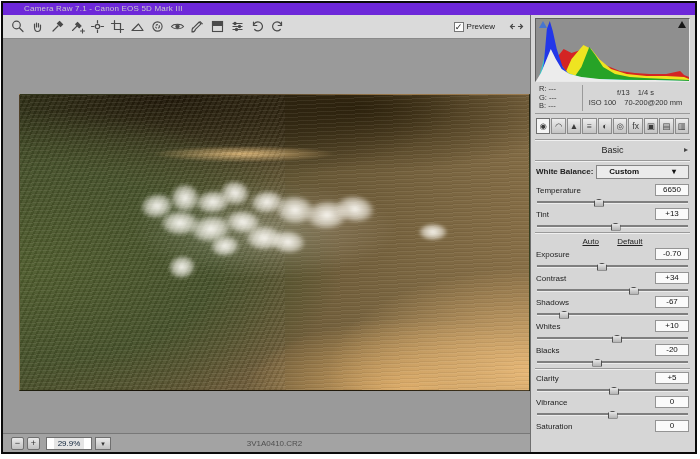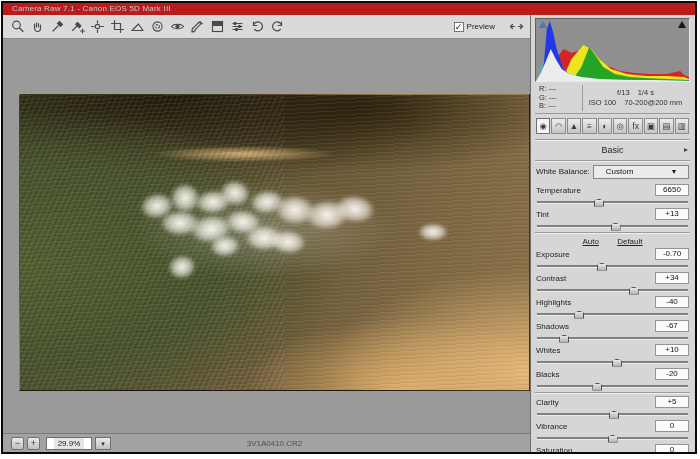--- a/index.html
+++ b/index.html
@@ -1,18 +1,18 @@
 <!DOCTYPE html>
 <html><head>
 <meta charset="utf-8">
 <style>
   html,body{margin:0;padding:0;background:#fff;font-family:"Liberation Sans",sans-serif;}
   *{box-sizing:border-box;}
   .window{position:relative;width:696px;height:453px;margin:1px 0 0 1px;border:2px solid #0a0a0a;background:#d6d6d6;overflow:hidden;}
-  .titlebar{height:12px;background:#b91c1c;color:#c9c9c9;font-size:8px;line-height:12px;padding:0 9px;letter-spacing:.2px;}
+  .titlebar{height:12px;background:#6d28d9;color:#c9c9c9;font-size:8px;line-height:12px;padding:0 21px;letter-spacing:.2px;}
   .content{display:flex;height:437px;}
   
   .left{width:528px;display:flex;flex-direction:column;border-right:1px solid #6f6f6f;}
   .toolbar{height:24px;background:#dadada;border-bottom:1px solid #8a8a8a;display:flex;align-items:center;padding:0 5px;gap:2px;flex:none;}
   .tool{width:18px;height:18px;display:flex;align-items:center;justify-content:center;border:1px solid transparent;border-radius:2px;}
   .tb-spacer{flex:1;}
   .preview{display:flex;align-items:center;gap:3px;font-size:8px;color:#222;margin-right:10px;}
   .checkbox{display:inline-block;width:10px;height:10px;background:#fdfdfd;border:1px solid #777;font-size:9px;line-height:9px;text-align:center;color:#222;}
   .canvas{flex:1;background:#9a9a9a;position:relative;overflow:hidden;}
   .photo{position:absolute;left:16px;top:55px;width:511px;height:297px;overflow:hidden;border:1px solid rgba(0,0,0,.3);
@@ -44,21 +44,21 @@
   .exif{display:flex;padding:3px 2px 2px;border-bottom:1px solid #9a9a9a;}
   .rgb{width:46px;font-size:7.5px;line-height:8.5px;color:#333;border-right:1px solid #9a9a9a;padding-left:2px;}
   .shot{flex:1;text-align:center;font-size:7.5px;line-height:10px;padding-top:3px;color:#333;}
   .shot span{margin:0 4px;text-align:center;}
   .tabs{display:flex;gap:1px;padding:4px 1px 3px;}
   .tab{flex:1;height:16px;background:linear-gradient(#ededed,#c4c4c4);border:1px solid #8c8c8c;text-align:center;font-size:8.5px;line-height:14px;color:#3a3a3a;overflow:hidden;}
   .tab.active{background:#f4f4f4;border-color:#6f6f6f;}
   .divider{height:2px;border-top:1px solid #9a9a9a;border-bottom:1px solid #f0f0f0;margin:2px 0;}
   .panel-header{position:relative;text-align:center;font-size:9px;color:#1e1e1e;padding:2px 0 3px;}
   .panel-menu{position:absolute;right:2px;top:2px;font-size:8px;color:#444;}
-  .wb-row{display:flex;align-items:center;margin:3px 1px 5px;}
+  .wb-row{display:flex;align-items:center;margin:3px 1px 5px;font-weight:bold;}
   .wb-select{flex:1;margin-left:3px;height:14px;background:#ebebeb;border:1px solid #858585;display:flex;align-items:center;justify-content:space-between;padding:0 12px;font-size:8px;color:#111;}
   .srow{margin:1px 1px 2px;}
   .srow-top{display:flex;justify-content:space-between;align-items:center;height:13px;}
   .slabel{font-size:8px;color:#222;}
   .sval{width:34px;height:12px;background:#fafafa;border:1px solid #949494;font-size:8px;line-height:10px;text-align:center;color:#111;}
   .strack{position:relative;height:9px;margin:0 1px 1px;}
   .strack::before{content:"";position:absolute;left:0;right:0;top:4px;height:2px;background:#7f7f7f;border-bottom:1px solid #ececec;}
   .sthumb{position:absolute;top:2px;width:10px;height:8px;background:linear-gradient(#e6e6e6,#b4b4b4);border:1px solid #4f4f4f;clip-path:polygon(50% 0,100% 32%,100% 100%,0 100%,0 32%);}
   .autodef{text-align:center;margin:3px 0 2px;font-size:8px;}
   .autodef span{text-decoration:underline;margin:0 8px;color:#222;}
@@ -305,29 +305,20 @@
           <div class="srow">
             <div class="srow-top">
               <span class="slabel">Contrast</span>
               <span class="sval">+34</span>
             </div>
             <div class="strack">
               <span class="sthumb" style="left: calc(64% - 5px);"></span>
             </div>
           </div>
 
-          <div class="srow">
-            <div class="srow-top">
-              <span class="slabel">Highlights</span>
-              <span class="sval">-40</span>
-            </div>
-            <div class="strack">
-              <span class="sthumb" style="left: calc(28% - 5px);"></span>
-            </div>
-          </div>
 
           <div class="srow">
             <div class="srow-top">
               <span class="slabel">Shadows</span>
               <span class="sval">-67</span>
             </div>
             <div class="strack">
               <span class="sthumb" style="left: calc(18% - 5px);"></span>
             </div>
           </div>

